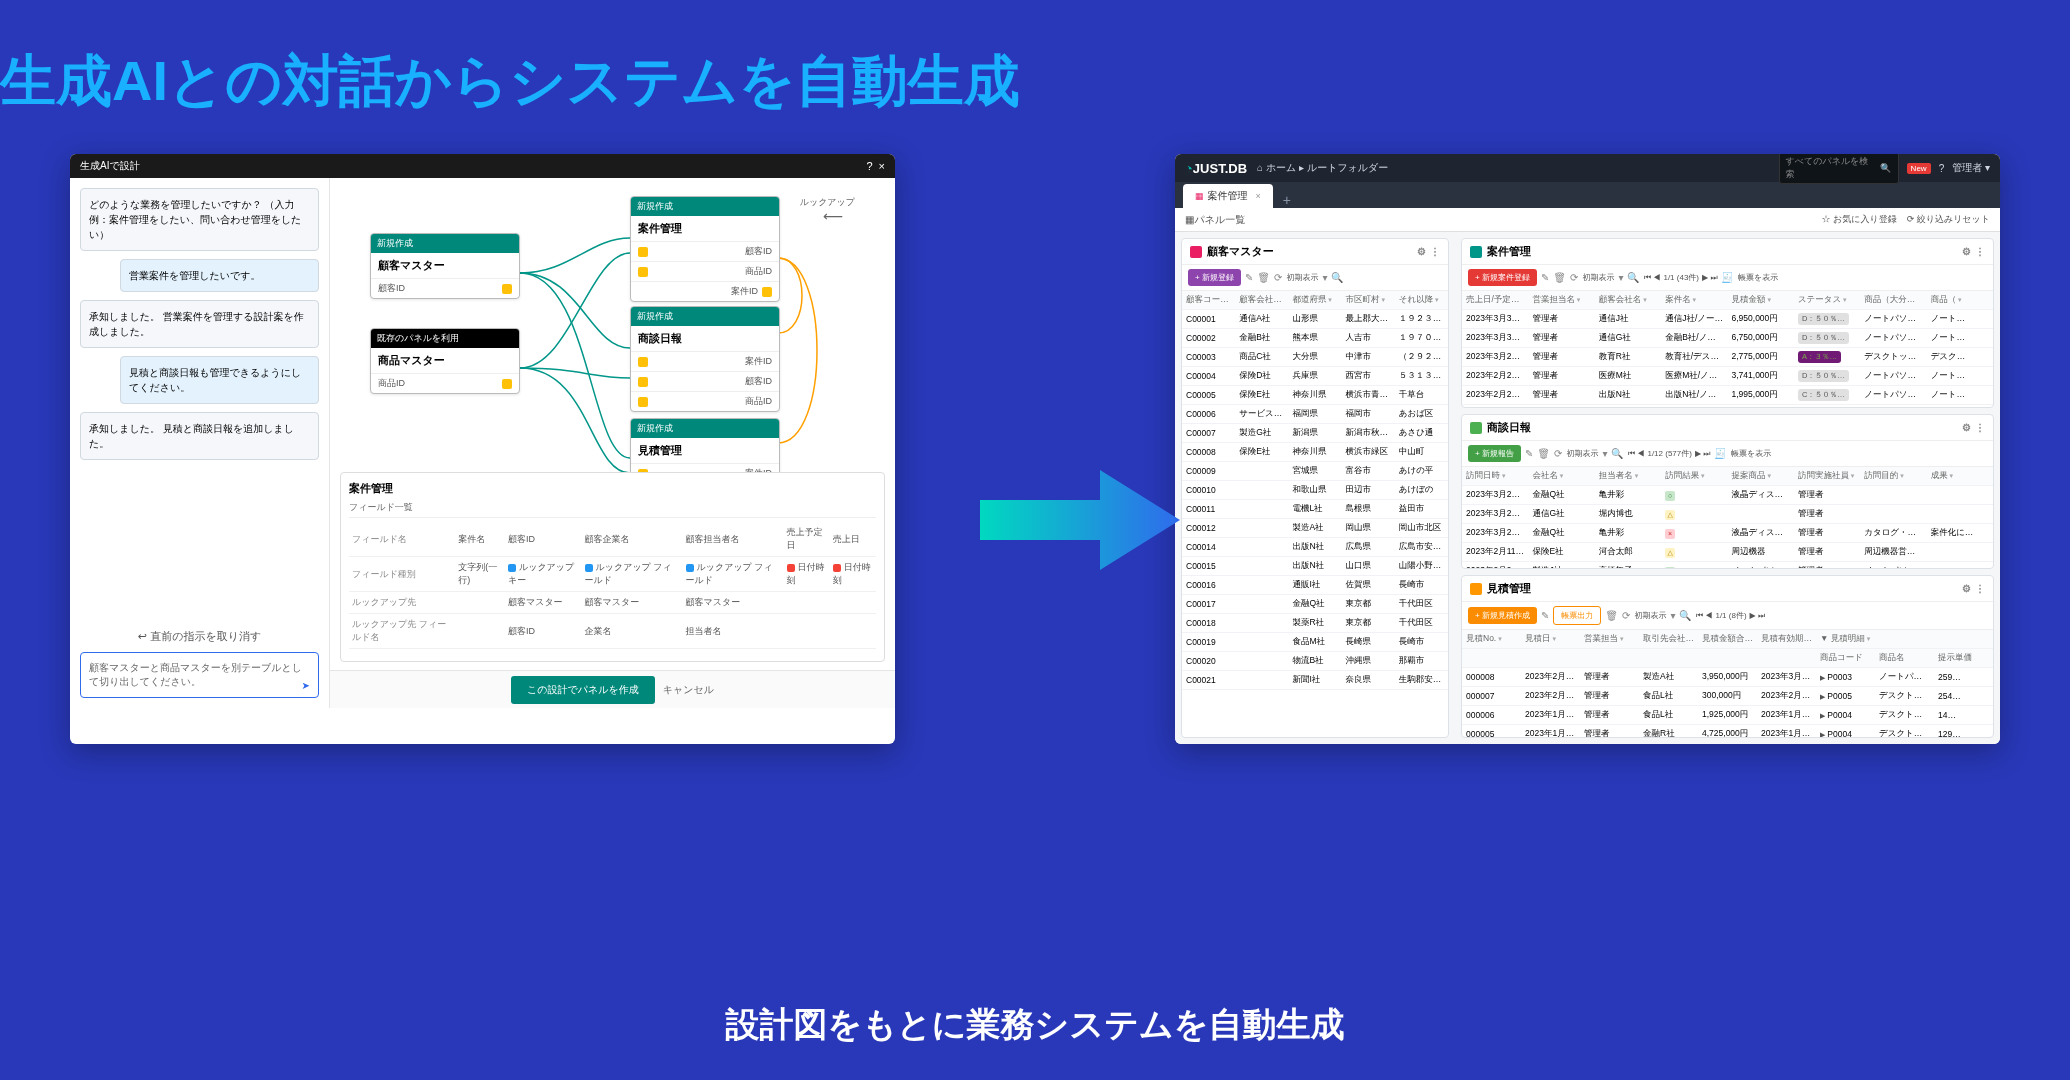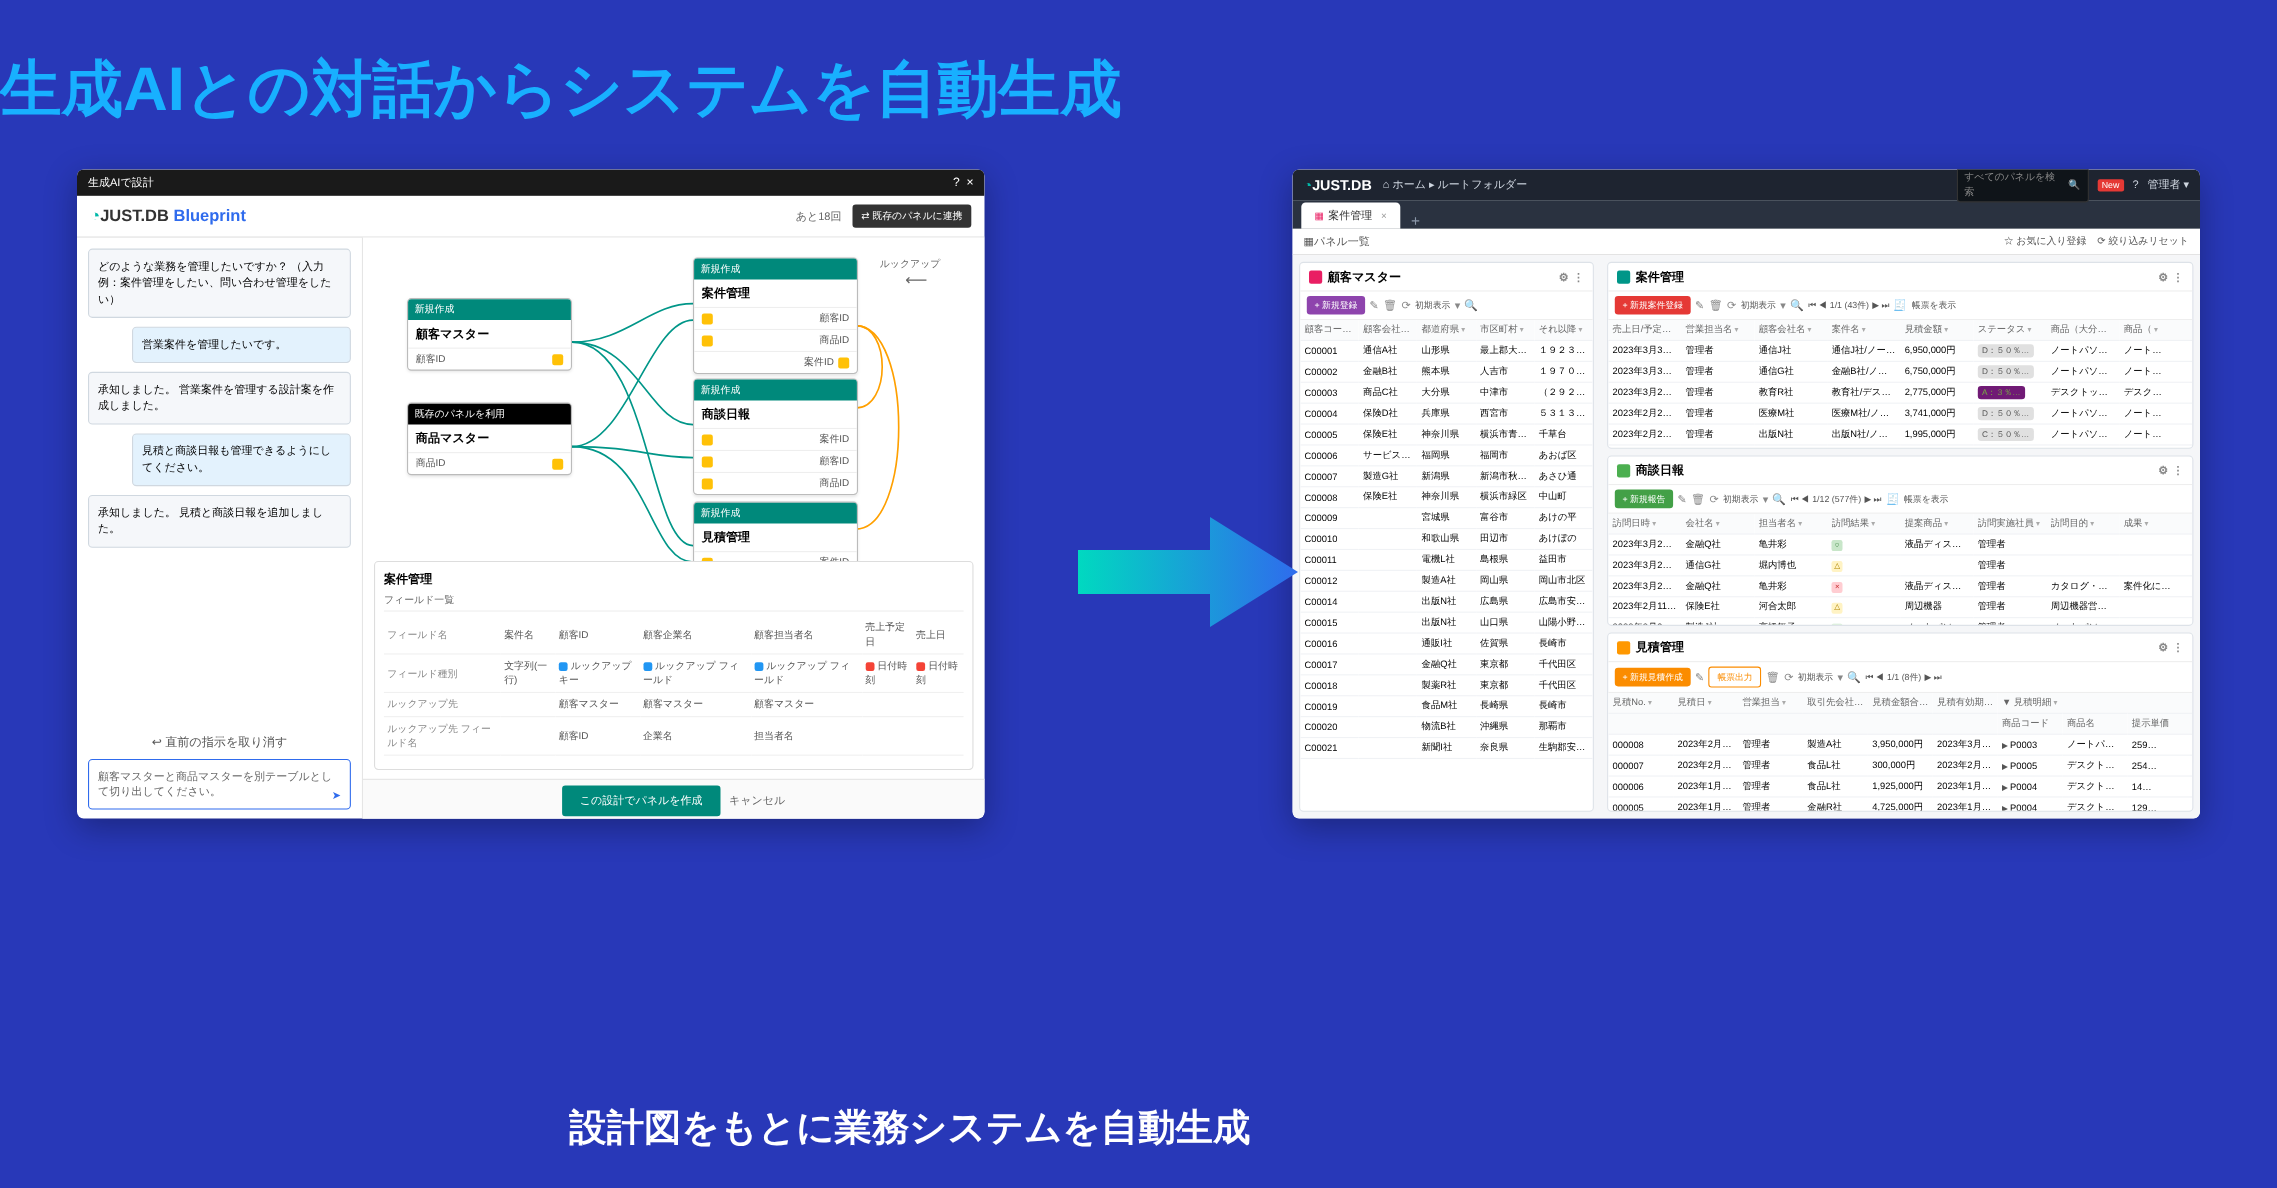--- a/index.html
+++ b/index.html
@@ -1,20 +1,20 @@
 <!DOCTYPE html>
 <html><head>
 <meta charset="utf-8">
 <style>
 *{margin:0;padding:0;box-sizing:border-box;font-family:"Hiragino Sans","Yu Gothic",Meiryo,sans-serif}
 body{background:#2838b8;width:2070px;height:1080px;position:relative;overflow:hidden}
 .hero-title{color:#18b0ff;font-size:56px;font-weight:700;padding:44px 0 34px}
 .captions{position:absolute;bottom:32px;width:100%;display:flex;justify-content:space-around;color:#fff;font-size:34px;font-weight:700}
 .cap-left{width:50%;text-align:center}
-.cap-right{width:50%;}
+.cap-right{width:50%;text-align:center}
 .screens{display:flex;justify-content:center;gap:280px;padding:0 70px}
 .screen{background:#fff;border-radius:6px;box-shadow:0 8px 30px rgba(0,0,0,.3);overflow:hidden;position:relative}
 .screen-a{width:890px;height:590px}
 .screen-b{width:890px;height:590px}
 
 
 .arrow{position:absolute;left:980px;top:460px;width:200px;height:120px}
 .arrow svg{width:100%;height:100%}
 
 
@@ -108,25 +108,20 @@
 
 <div class="screens">
 
   <div class="screen screen-a">
     <div class="sa-titlebar">
       <span>生成AIで設計</span>
       <div class="icons">
           <span>?</span>
           <span>×</span>
         </div>
-    </div>
-    <div class="sa-header">
-      <span class="sa-logo"><span class="o">◔</span><span>JUST.DB</span> <span style="color:#2f6bed">Blueprint</span></span>
-      <span class="sa-count">あと18回</span>
-      <button class="sa-savebtn">既存のパネルに連携</button>
     </div>
     <div class="sa-body">
       <div class="sa-chat">
         <div class="sa-msg">どのような業務を管理したいですか？
 （入力例：案件管理をしたい、問い合わせ管理をしたい）</div>
         <div class="sa-msg user">営業案件を管理したいです。</div>
         <div class="sa-msg">承知しました。
 営業案件を管理する設計案を作成しました。</div>
         <div class="sa-msg user">見積と商談日報も管理できるようにしてください。</div>
         <div class="sa-msg">承知しました。

